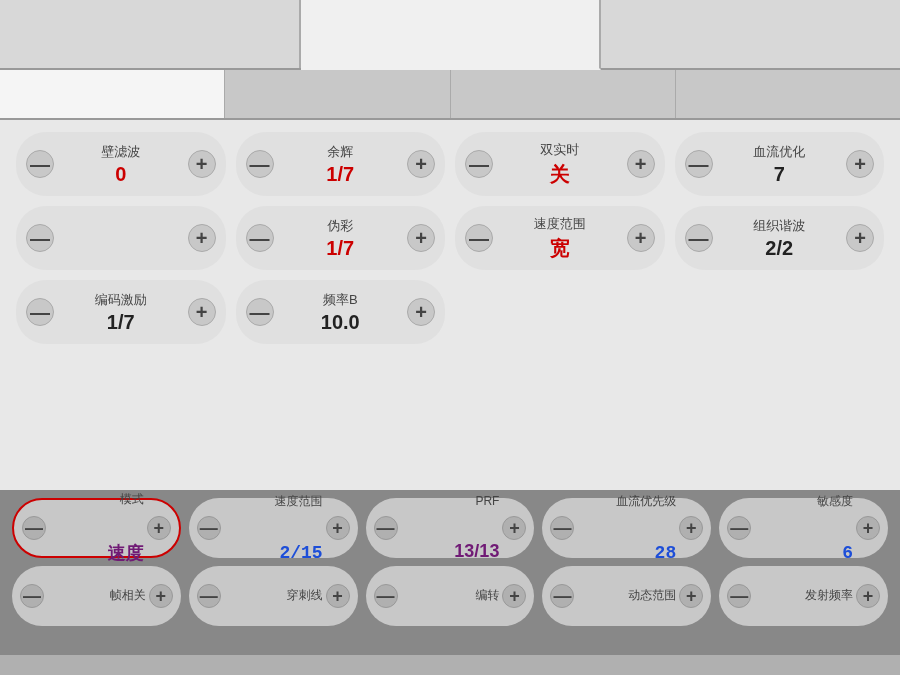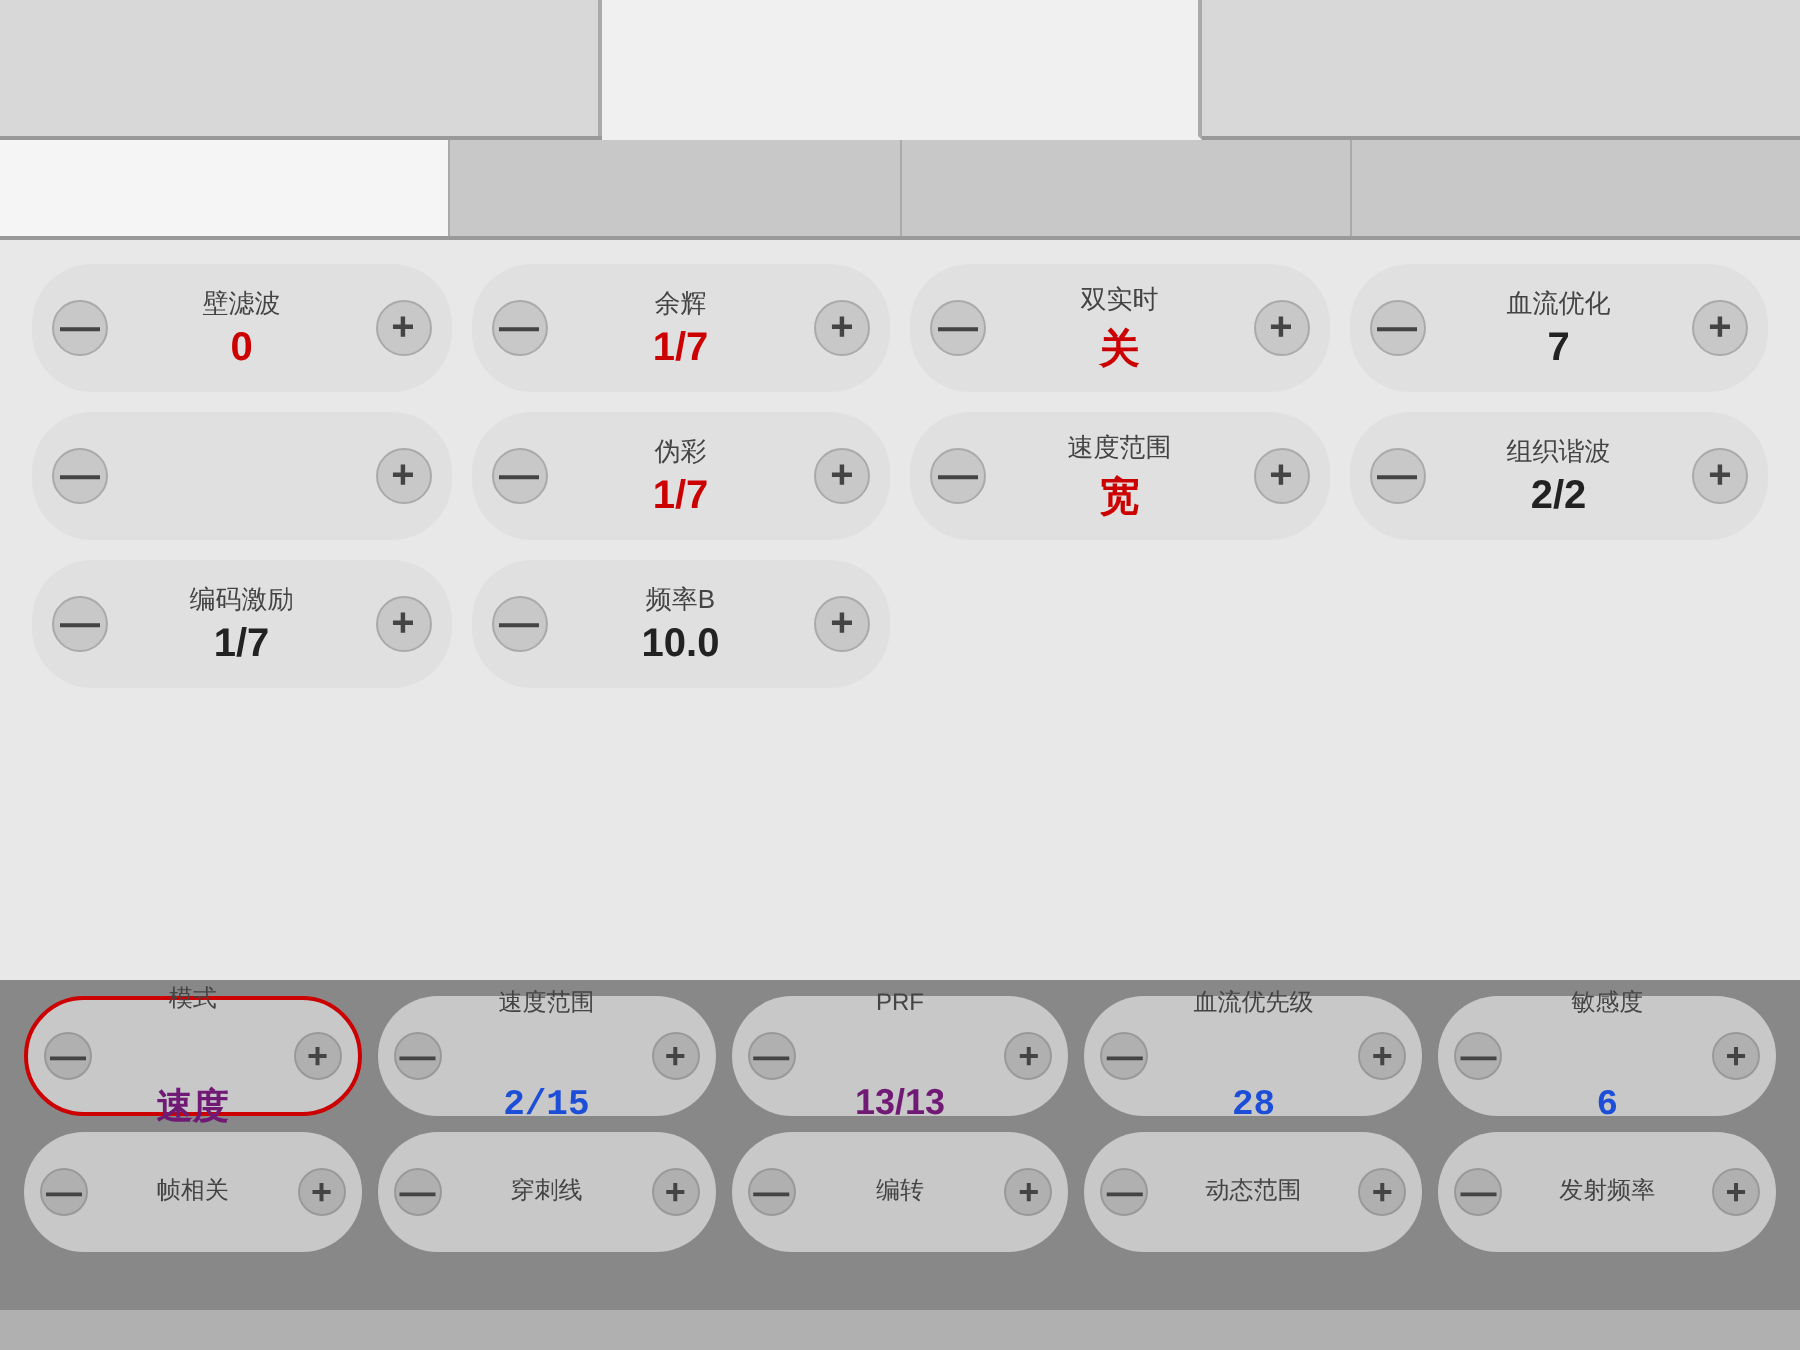--- a/index.html
+++ b/index.html
@@ -166,21 +166,21 @@
       font-size: 18px;
       font-weight: bold;
       color: #444;
       cursor: pointer;
       flex-shrink: 0;
     }
 
     .bottom-ctrl-center {
       display: flex;
       flex-direction: column;
-      align-items: center;
+      align-items: flex-end;
       flex: 1;
       padding: 0 3px;
       gap: 32px;
     }
 
     .bottom-ctrl-label {
       font-size: 12px;
       color: #444;
       margin-bottom: 1px;
     }

